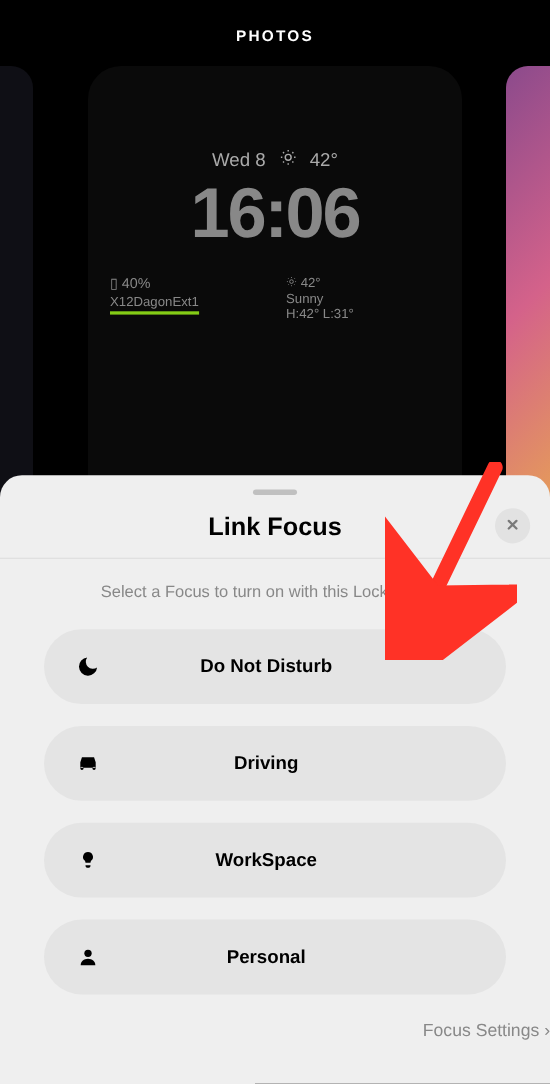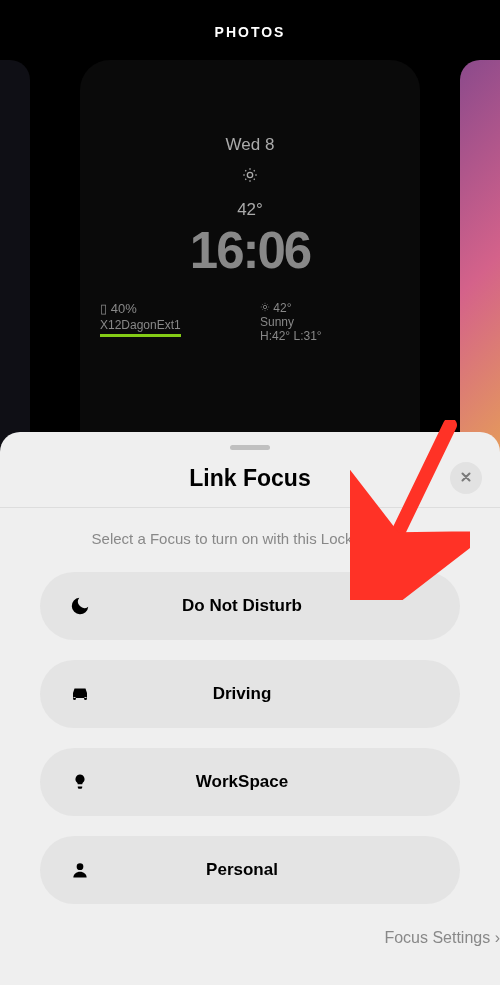--- a/index.html
+++ b/index.html
@@ -38,26 +38,25 @@
     
     .preview-date-row {
       text-align: center;
       font-size: 17px;
       color: #aaa;
       margin-top: 45px;
       display: flex;
       justify-content: center;
       align-items: center;
       gap: 12px;
-      flex-direction: column;
     }
     
     .preview-time {
       text-align: center;
-      font-size: 51px;
+      font-size: 64px;
       font-weight: 700;
       color: #888;
       line-height: 1;
       margin-top: 5px;
       letter-spacing: -2px;
     }
     
     .preview-widgets {
       display: flex;
       margin-top: 25px;

